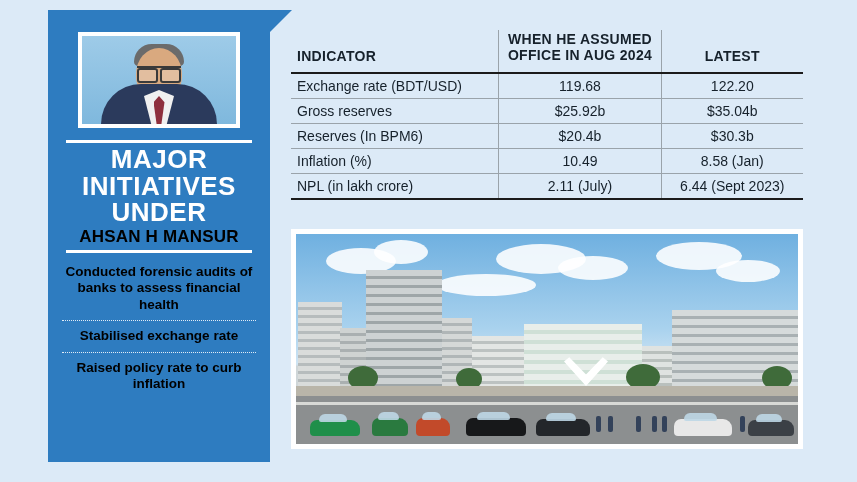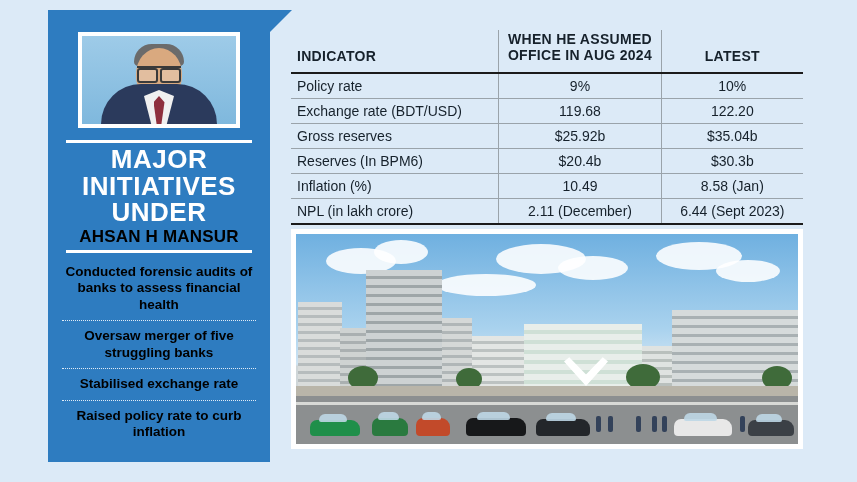--- a/index.html
+++ b/index.html
@@ -324,42 +324,36 @@
       <span class="l1">MAJOR</span>
       <span class="l2">INITIATIVES</span>
       <span class="l3">UNDER</span>
     </div>
 
     <div id="panel-name">AHSAN H MANSUR</div>
     <div id="name-rule"></div>
 
     <div id="bullets">
       <div class="bullet">Conducted forensic audits of banks to assess financial health</div>
-      <div class="bullet">Oversaw merger of five struggling banks</div>
       <div class="bullet">Stabilised exchange rate</div>
       <div class="bullet">Raised policy rate to curb inflation</div>
     </div>
   </div>
 
   <div id="table-wrap">
     <table>
       <thead>
         <tr>
           <th class="col-ind">INDICATOR</th>
           <th class="col-when">WHEN HE ASSUMED OFFICE IN AUG 2024</th>
           <th class="col-latest">LATEST</th>
         </tr>
       </thead>
       <tbody>
         <tr>
-          <td class="c-ind">Policy rate</td>
-          <td class="c-when">9%</td>
-          <td class="c-latest">10%</td>
-        </tr>
-        <tr>
           <td class="c-ind">Exchange rate (BDT/USD)</td>
           <td class="c-when">119.68</td>
           <td class="c-latest">122.20</td>
         </tr>
         <tr>
           <td class="c-ind">Gross reserves</td>
           <td class="c-when">$25.92b</td>
           <td class="c-latest">$35.04b</td>
         </tr>
         <tr>
@@ -367,21 +361,21 @@
           <td class="c-when">$20.4b</td>
           <td class="c-latest">$30.3b</td>
         </tr>
         <tr>
           <td class="c-ind">Inflation (%)</td>
           <td class="c-when">10.49</td>
           <td class="c-latest">8.58 (Jan)</td>
         </tr>
         <tr>
           <td class="c-ind">NPL (in lakh crore)</td>
-          <td class="c-when">2.11 (December)</td>
+          <td class="c-when">2.11 (July)</td>
           <td class="c-latest">6.44 (Sept 2023)</td>
         </tr>
       </tbody>
     </table>
   </div>
 
   <div id="photo">
     <div id="photo-inner">
 
       <div class="cloud" style="left:30px;  top:14px;  width:70px;  height:26px;"></div>

